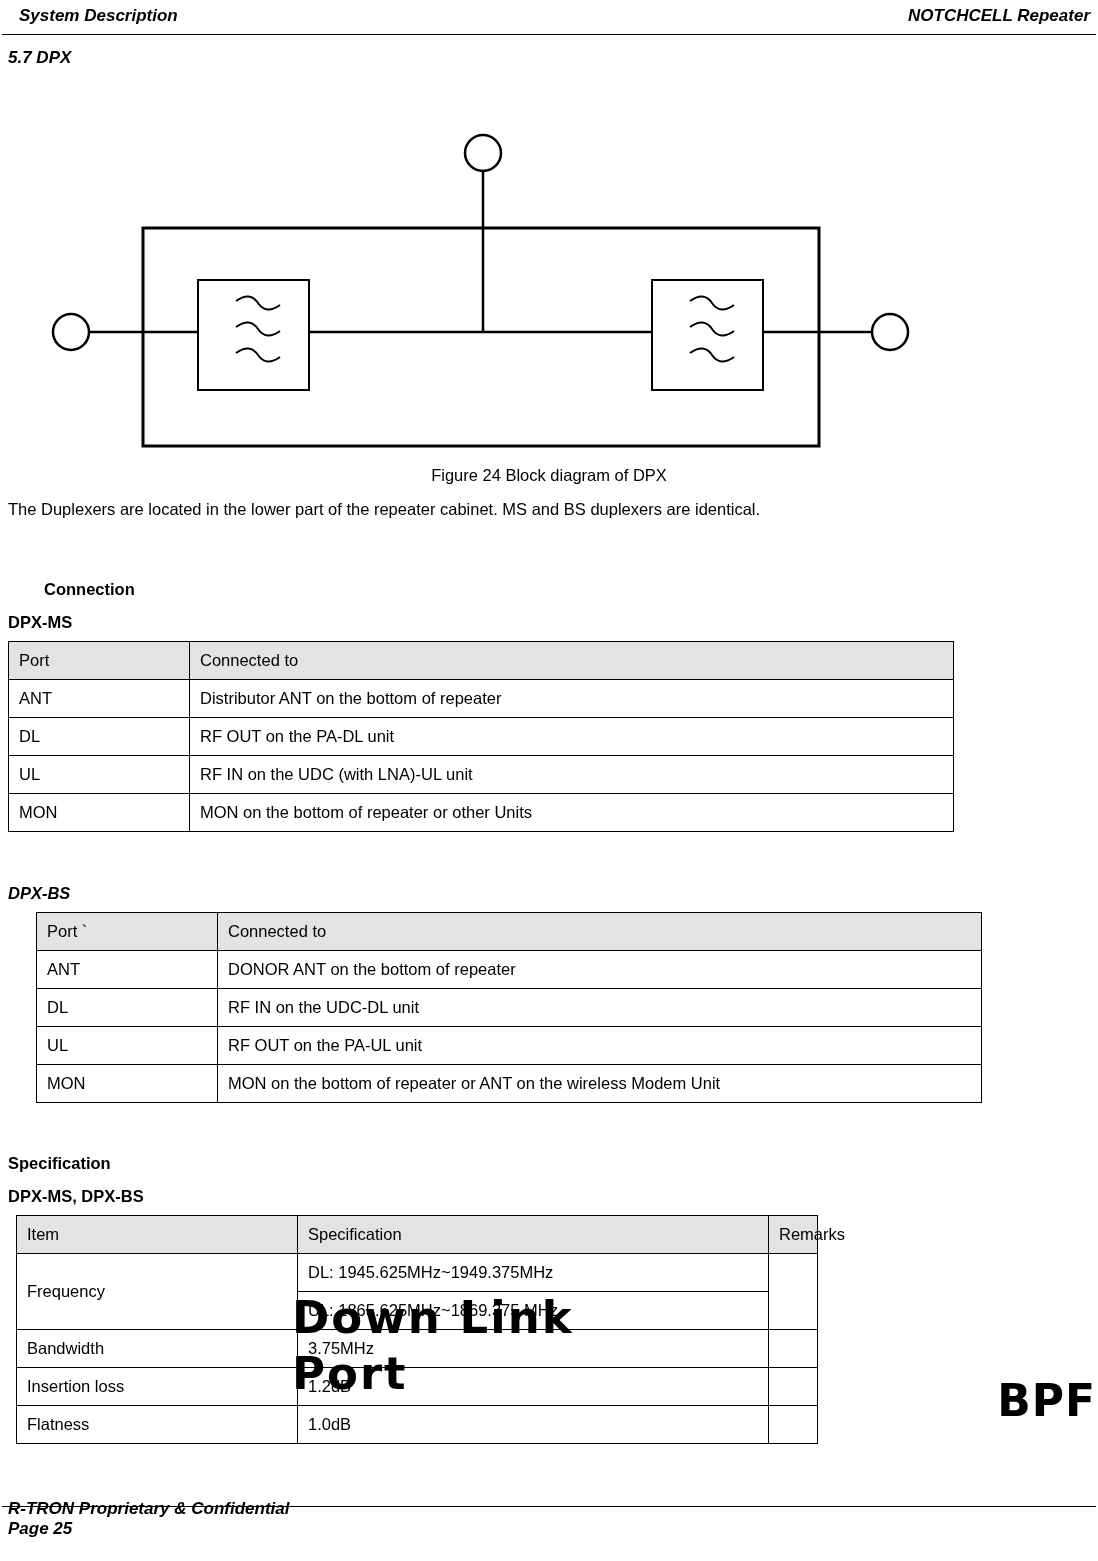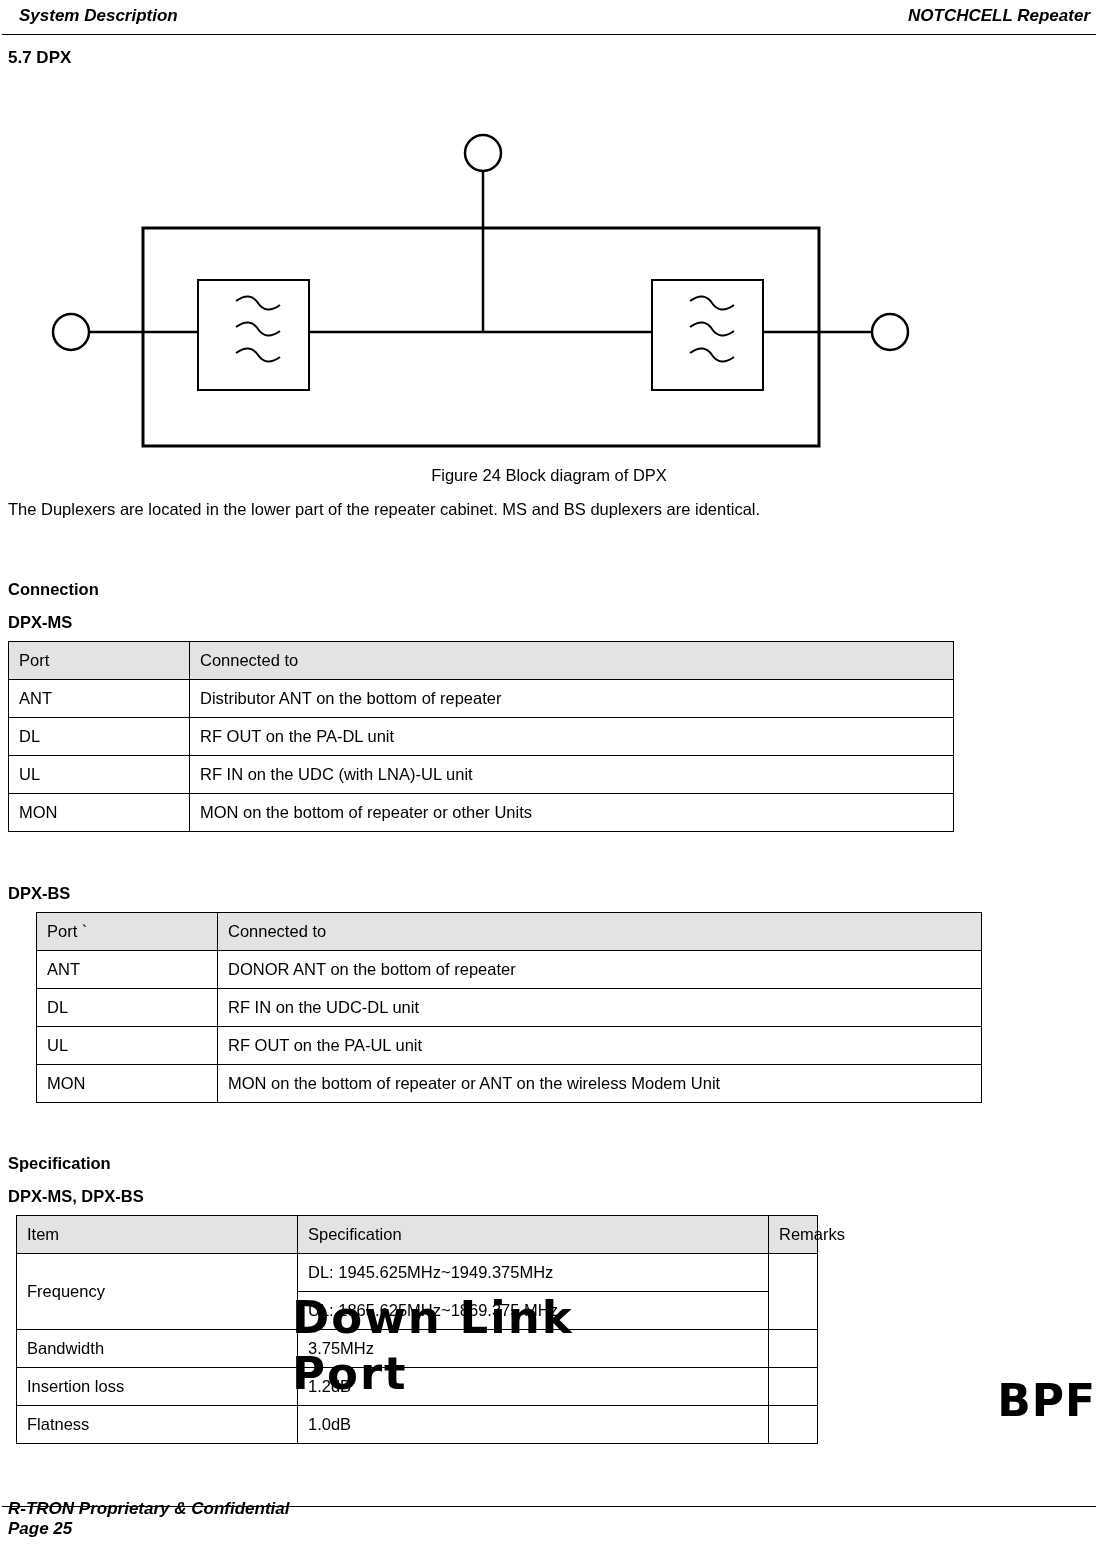--- a/index.html
+++ b/index.html
@@ -38,20 +38,21 @@
     border-top: 1px solid #000;
     height: 0;
   }
 
   
   .section-title {
     position: absolute;
     top: 48px;
     left: 8px;
     font-weight: bold;
+    font-style: italic;
     font-size: 17px;
   }
 
   
   .figure-wrap {
     position: absolute;
     top: 120px;
     left: 0;
     width: 1098px;
     height: 345px;
@@ -71,23 +72,23 @@
     font-size: 16.5px;
   }
 
   
   .bold-label {
     position: absolute;
     left: 8px;
     font-weight: bold;
     font-size: 16.5px;
   }
-  #lbl-connection { top: 580px; }
+  #lbl-connection { top: 580px; margin-left: 36px; }
   #lbl-dpxms      { top: 613px; }
-  #lbl-dpxbs      { top: 884px; }
+  #lbl-dpxbs      { top: 884px; font-style: italic; }
   #lbl-spec       { top: 1154px; }
   #lbl-specsub    { top: 1187px; }
 
   
   table.doc-table {
     position: absolute;
     border-collapse: collapse;
     table-layout: fixed;
     font-size: 16.5px;
   }

